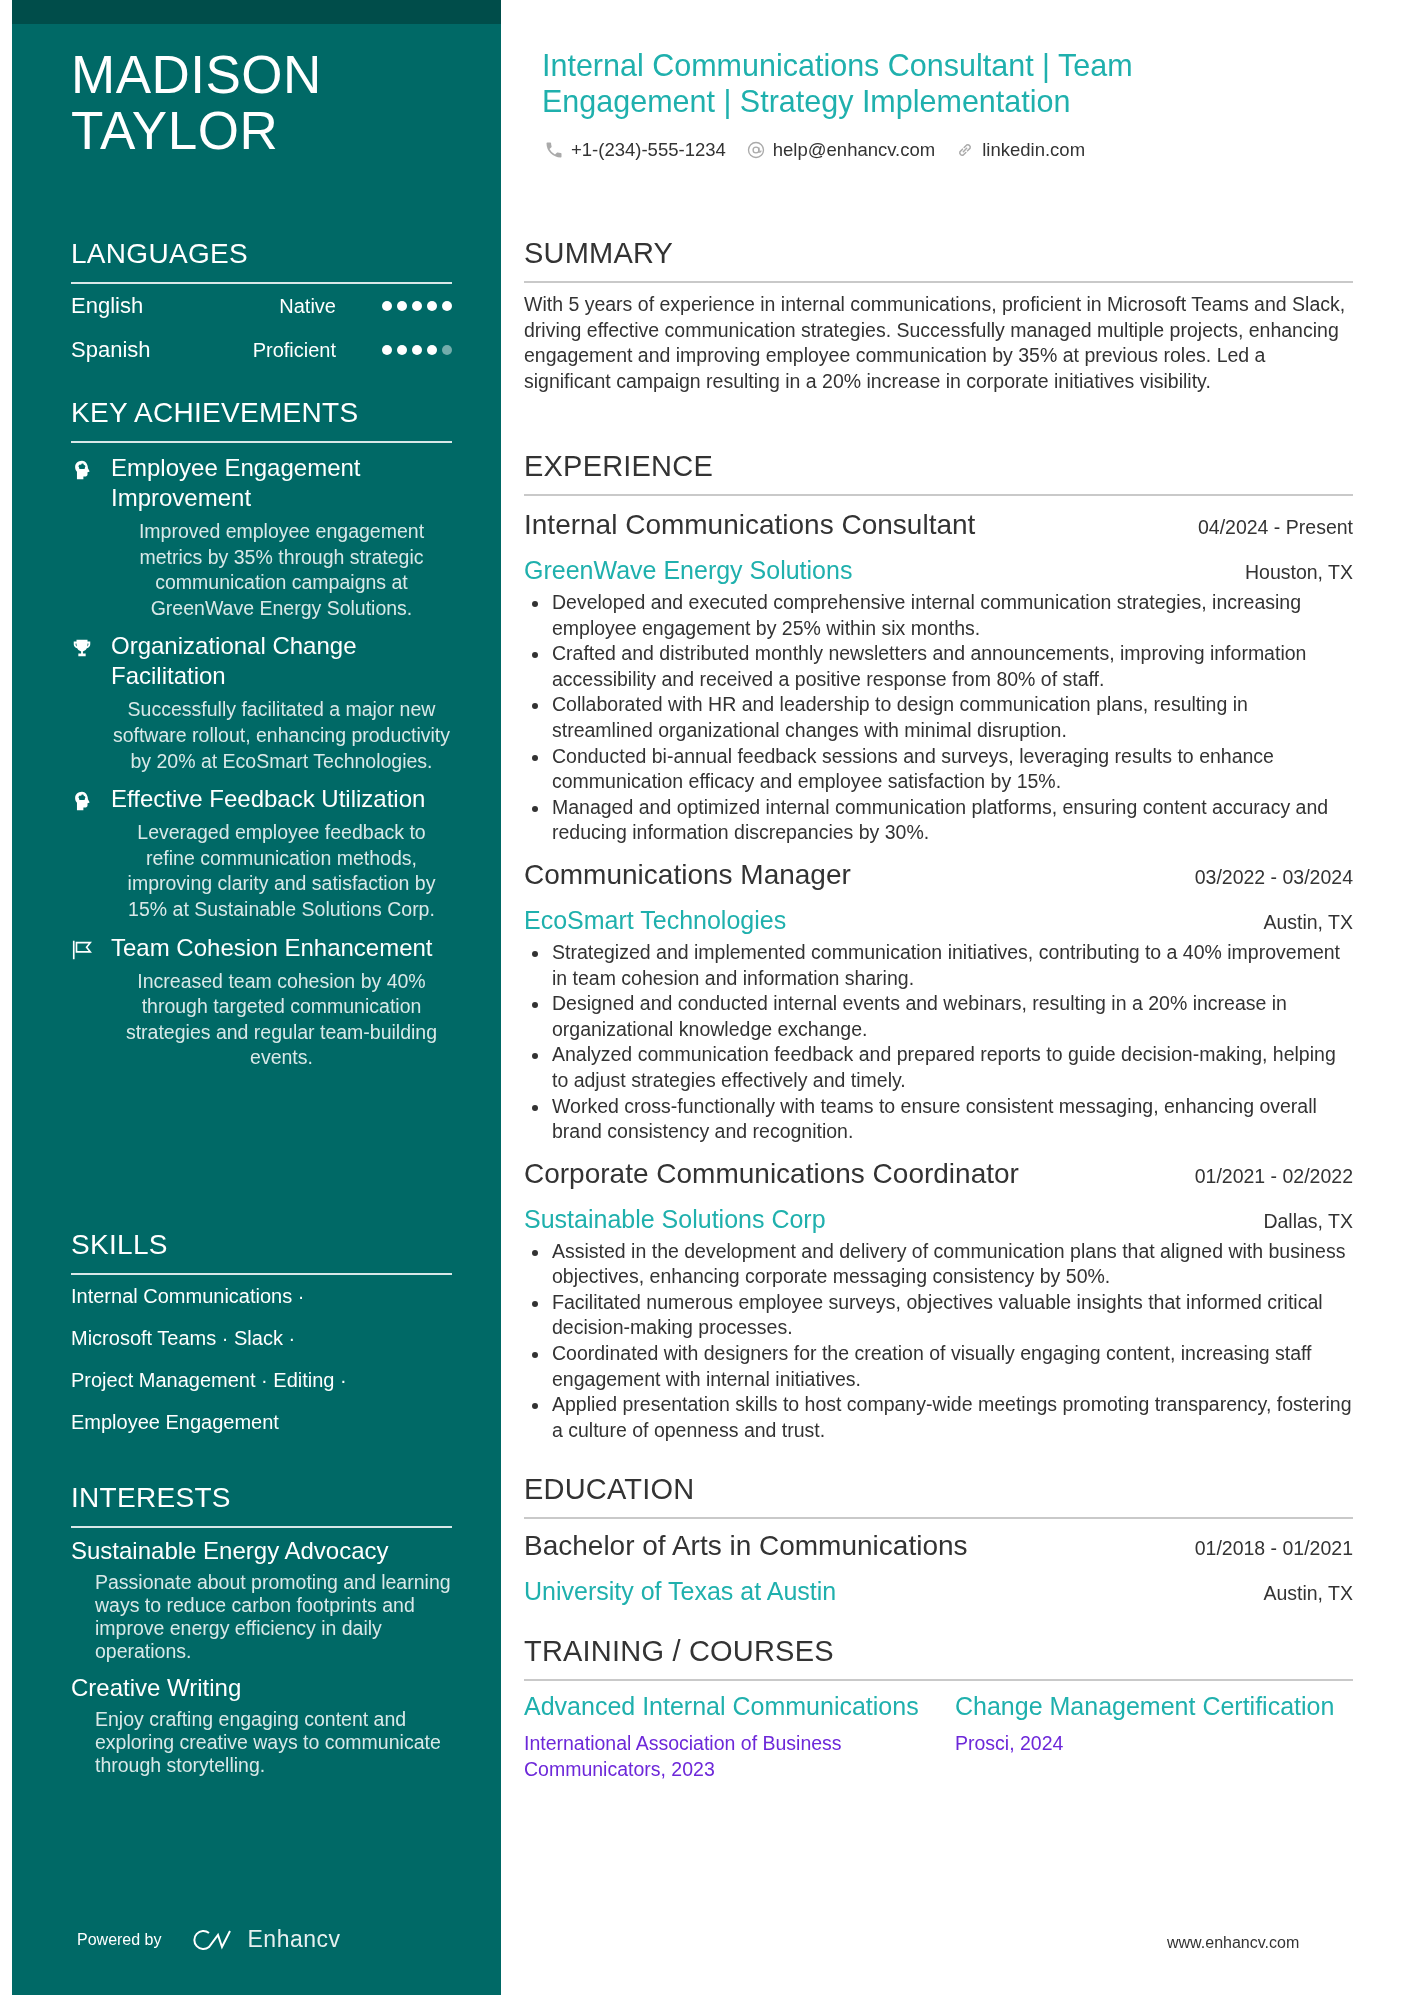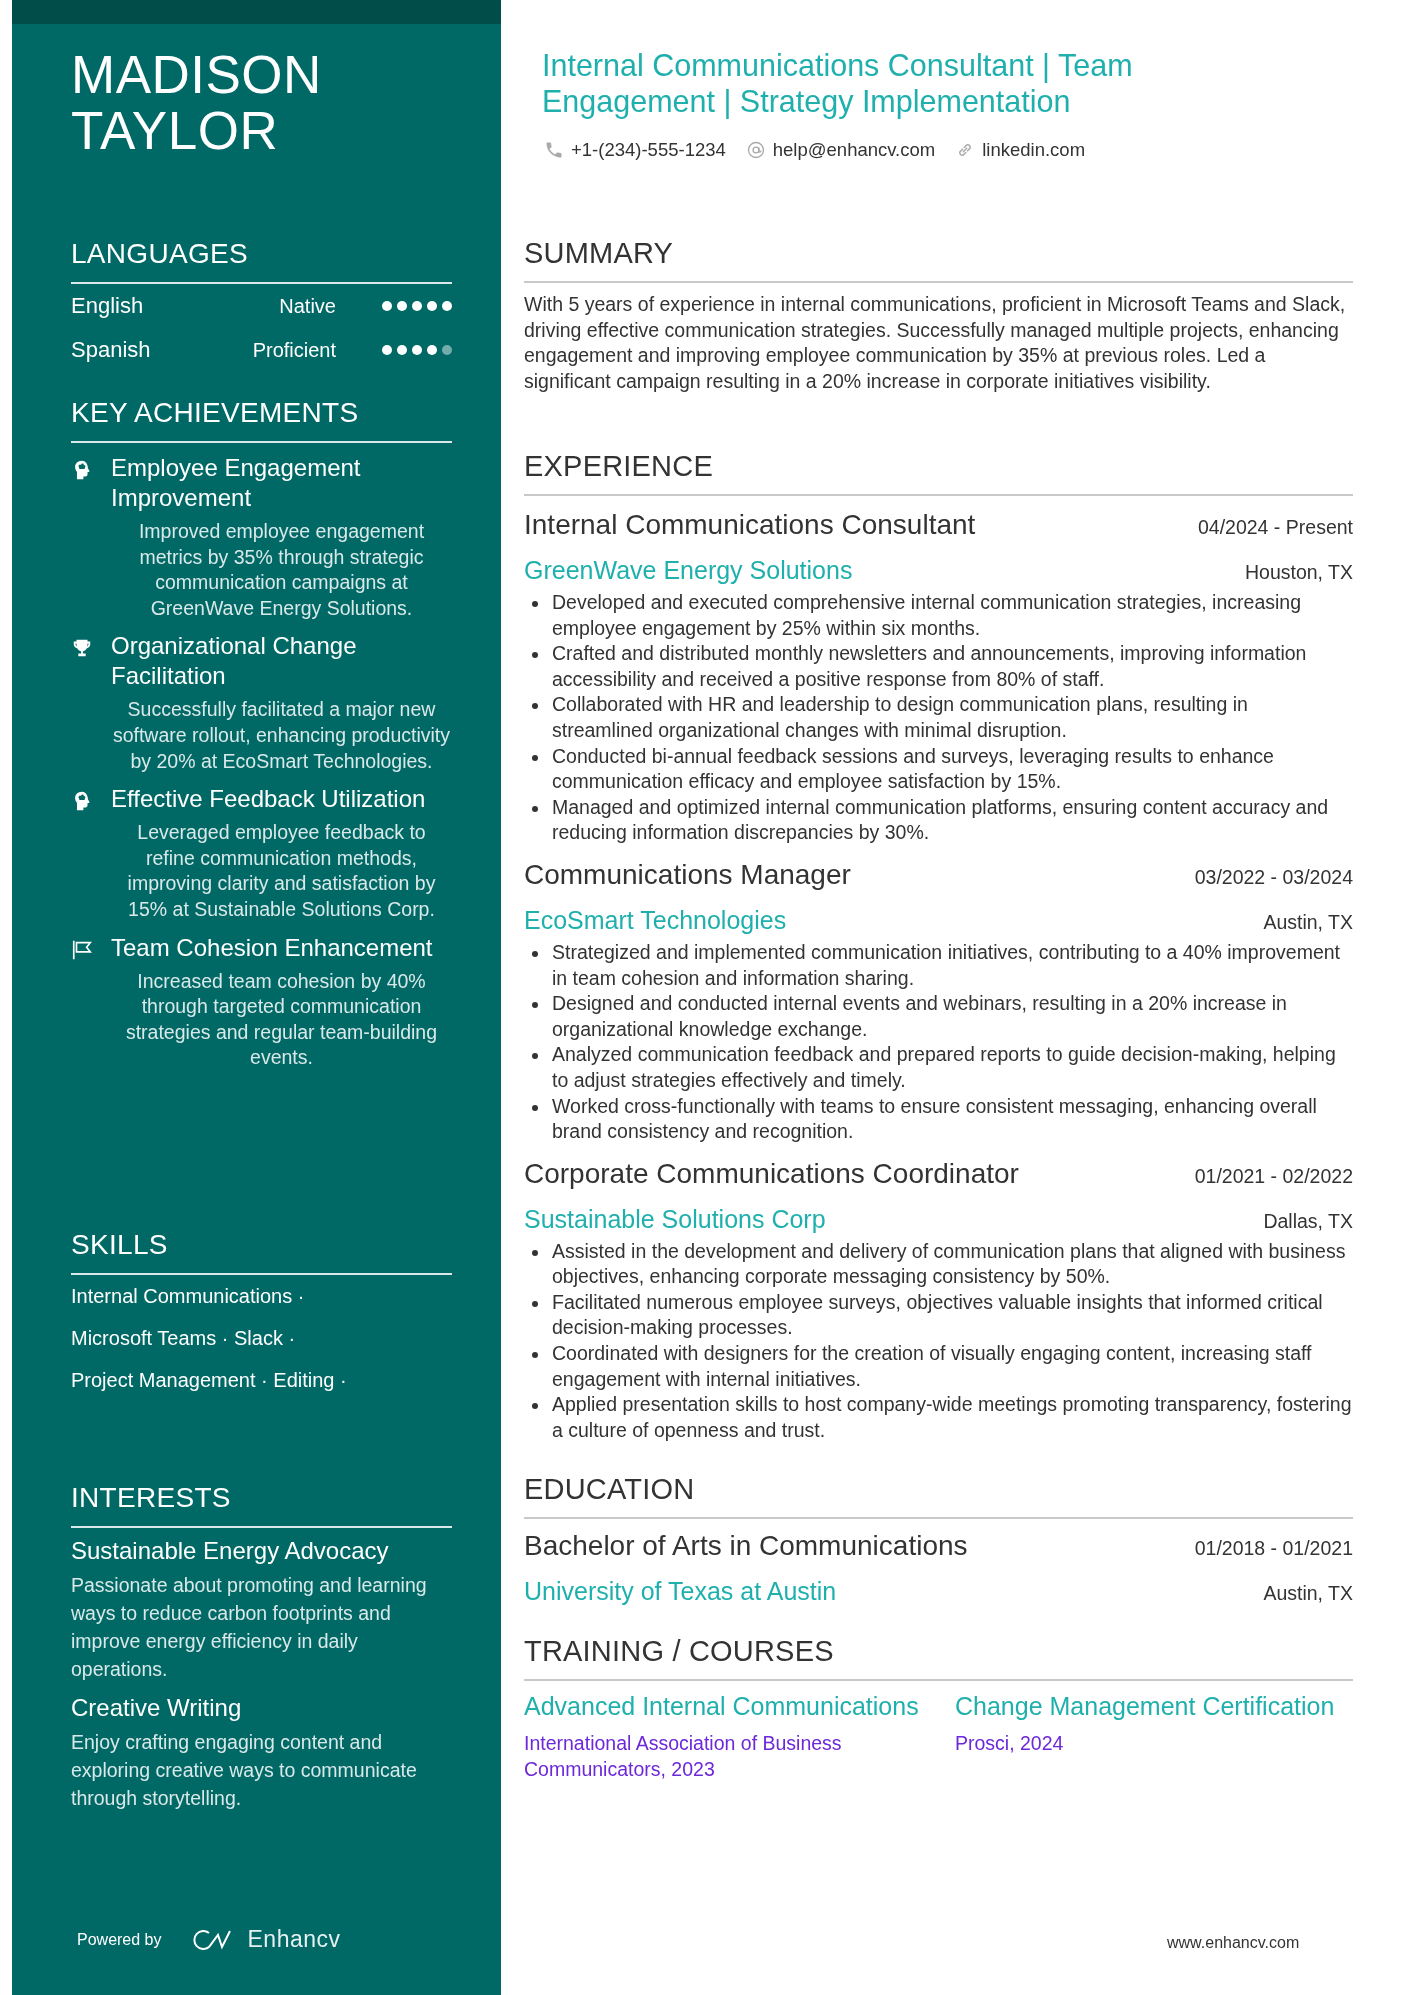--- a/index.html
+++ b/index.html
@@ -32,21 +32,21 @@
   .ach-title { font-size: 24px; line-height: 30px; color: #fff; }
   .ach-desc { font-size: 19.5px; line-height: 25.6px; color: rgba(255,255,255,0.85); margin-top: 6px; text-align: center; }
 
   #skills { position: absolute; left: 59px; top: 1228px; width: 381px; }
   .skill-line { font-size: 20px; line-height: 42px; color: #fff; }
   .skill-line:first-of-type { margin-top: 2px; }
 
   #interests { position: absolute; left: 59px; top: 1481px; width: 381px; }
   .int-title { font-size: 24px; line-height: 30px; color: #fff; margin-top: 10px; }
   .int-title.first { margin-top: 8px; }
-  .int-desc { font-size: 19.5px; line-height: 28px; color: rgba(255,255,255,0.85); margin-top: 5px; }
+  .int-desc { font-size: 19.5px; line-height: 23px; color: rgba(255,255,255,0.85); margin-top: 5px; margin-left: 24px; }
 
   .powered { position: absolute; left: 65px; top: 1926px; display: flex; align-items: center; font-size: 16px; color: #fff; }
   .powered-logo { display: flex; align-items: center; margin-left: 28px; }
   .powered-logo svg { width: 46px; height: 26px; }
   .powered-brand { font-size: 23px; margin-left: 12px; letter-spacing: 0.5px; color: rgba(255,255,255,0.9); }
   .headline { position: absolute; left: 542px; top: 47px; width: 640px; font-size: 30.5px; line-height: 36px; color: #1fb0ad; }
   .contacts { position: absolute; left: 544px; top: 136px; width: 680px; font-size: 18.5px; color: #333; }
   .contact-row { display: flex; align-items: center; height: 27px; }
   .contact { display: flex; align-items: center; margin-right: 20px; }
   .contact svg { width: 20px; height: 20px; margin-right: 7px; flex: none; }
@@ -173,20 +173,21 @@
       </div>
     </div>
   </section>
 
   <section id="skills">
     <div class="sb-section-title">SKILLS</div>
     <div class="sb-rule"></div>
     <div class="skill-line">Internal Communications ·</div>
     <div class="skill-line">Microsoft Teams · Slack ·</div>
     <div class="skill-line">Project Management · Editing ·</div>
+    <div class="skill-line">Employee Engagement</div>
   </section>
 
   <section id="interests">
     <div class="sb-section-title">INTERESTS</div>
     <div class="sb-rule"></div>
     <div class="int-title first">Sustainable Energy Advocacy</div>
     <div class="int-desc">Passionate about promoting and learning ways to reduce carbon footprints and improve energy efficiency in daily operations.</div>
     <div class="int-title">Creative Writing</div>
     <div class="int-desc">Enjoy crafting engaging content and exploring creative ways to communicate through storytelling.</div>
   </section>

